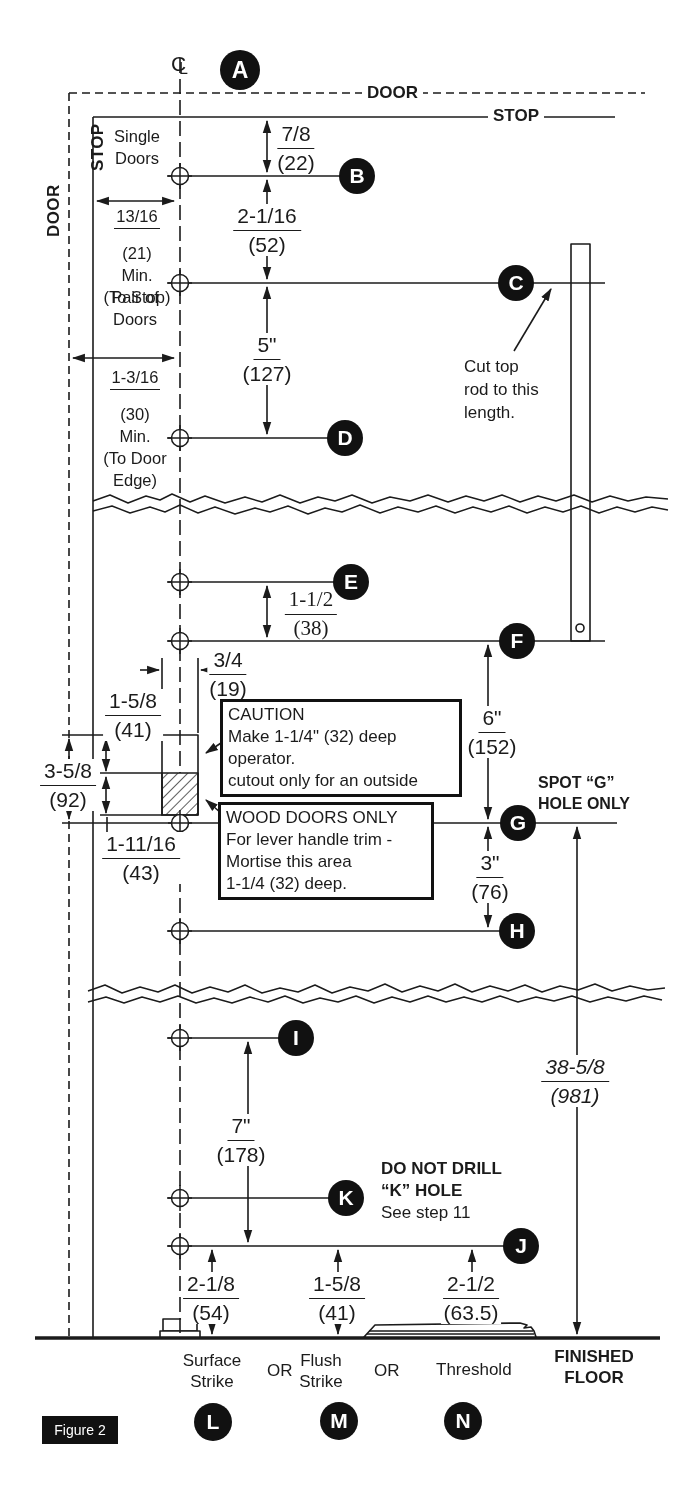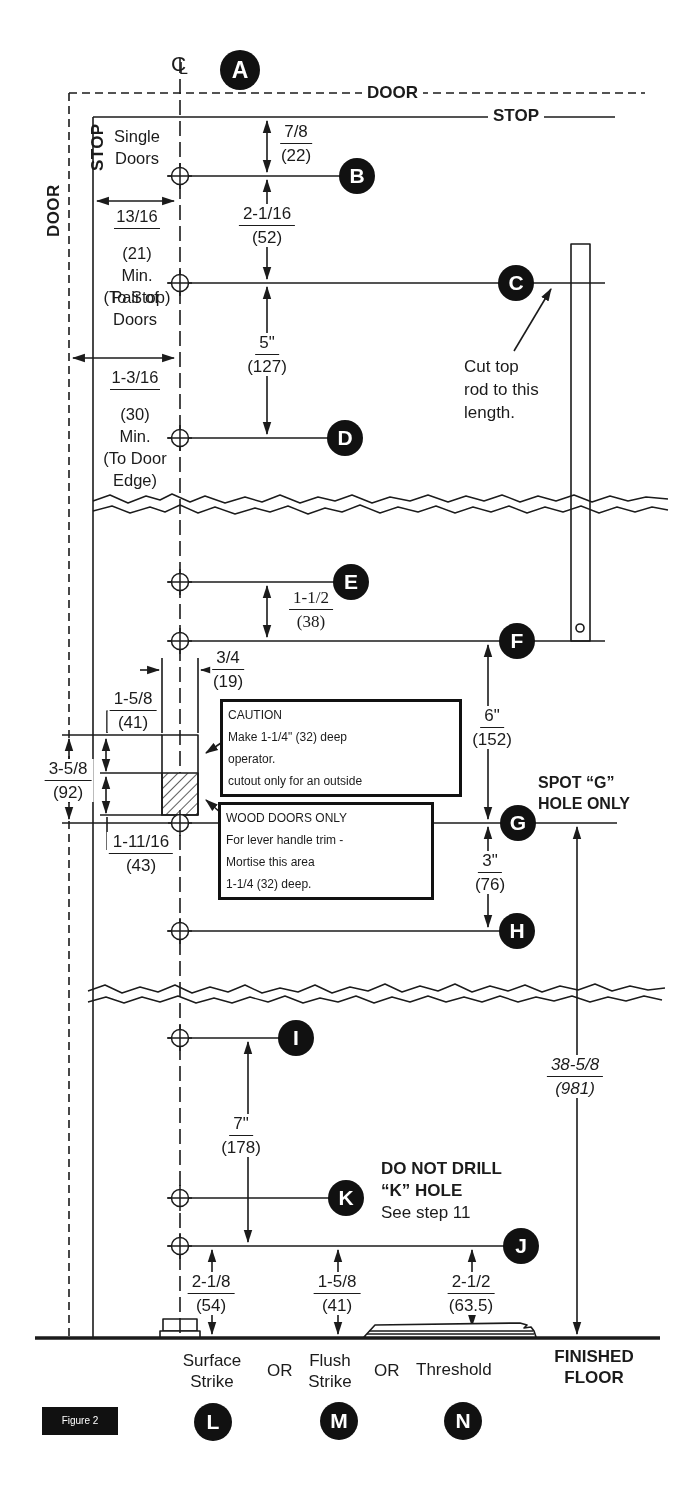--- a/index.html
+++ b/index.html
@@ -8,32 +8,32 @@
   .art{position:absolute;left:0;top:0;z-index:1;}
   .lbl{position:absolute;z-index:2;font-size:17px;line-height:1.2;white-space:nowrap;color:#1b1b1b;}
   .bold{font-weight:bold;}
   .bg{background:#fff;padding:0 5px;}
   .vtext{position:absolute;z-index:2;font-weight:bold;font-size:17px;letter-spacing:.4px;
          transform:rotate(-90deg);transform-origin:0 0;white-space:nowrap;}
   .block{position:absolute;z-index:2;text-align:center;font-size:16.5px;line-height:22px;white-space:nowrap;}
   .block .frac{display:inline-block;border-bottom:1.6px solid #1b1b1b;padding:0 2px 1px;margin-top:36px;}
   .block .sp{height:13px;}
   .dim{position:absolute;z-index:2;transform:translateX(-50%);text-align:center;background:#fff;
-       padding:0 2px;font-size:17px;line-height:1.12;white-space:nowrap;}
+       padding:0 2px;font-size:21px;line-height:1.12;white-space:nowrap;}
   .dim .num{display:inline-block;border-bottom:1.7px solid #1b1b1b;padding:0 4px 2px;}
   .dim .den{display:block;padding-top:2px;}
   .note-box{position:absolute;z-index:2;border:3px solid #111;background:#fff;
-            padding:2px 5px;font-size:12px;line-height:22px;white-space:nowrap;}
+            padding:2px 5px;font-size:17px;line-height:22px;white-space:nowrap;}
   .badge{position:absolute;z-index:3;background:#111;color:#fff;border-radius:50%;
          display:flex;align-items:center;justify-content:center;font-weight:bold;}
   .b36{width:36px;height:36px;font-size:21px;}
   .b40{width:40px;height:40px;font-size:23px;}
   .center2{transform:translateX(-50%);text-align:center;}
-  .fig-tag{position:absolute;z-index:3;background:#111;color:#fff;font-size:10px;
-           width:76px;height:28px;line-height:28px;text-align:center;}
+  .fig-tag{position:absolute;z-index:3;background:#111;color:#fff;font-size:14px;
+           width:76px;height:28px;line-height:28px;text-align:center;margin-top:9px;}
   .cl-sym{position:absolute;z-index:2;font-size:21px;}
   .cl-sym .cl-l{position:absolute;left:8px;top:8px;font-size:16px;}
 </style>
 </head>
 <body>
 
 <div class="canvas">
 
   <svg class="art" width="694" height="1491" viewBox="0 0 694 1491">
     <defs>
@@ -261,26 +261,26 @@
     <div class="bold">DO NOT DRILL</div>
     <div class="bold">“K” HOLE</div>
     <div>See step 11</div>
   </div>
 
   <div class="lbl center2" style="left:212px;top:1350px;line-height:21px;">
     <div>Surface</div>
       <div>Strike</div>
   </div>
   <div class="lbl" style="left:267px;top:1361px;">OR</div>
-  <div class="lbl center2" style="left:330px;top:1350px;line-height:21px;text-align:center;">
+  <div class="lbl center2" style="left:321px;top:1350px;line-height:21px;text-align:center;">
     <div>Flush</div>
       <div>Strike</div>
   </div>
   <div class="lbl" style="left:374px;top:1361px;">OR</div>
-  <div class="lbl" style="left:416px;top:1360px;">Threshold</div>
+  <div class="lbl" style="left:436px;top:1360px;">Threshold</div>
   <div class="lbl bold center2" style="left:594px;top:1346px;line-height:21px;">
     <div>FINISHED</div>
       <div>FLOOR</div>
   </div>
 
   <div class="badge b40" style="left:220px;top:50px;">A</div>
   <div class="badge b36" style="left:339px;top:158px;">B</div>
   <div class="badge b36" style="left:498px;top:265px;">C</div>
   <div class="badge b36" style="left:327px;top:420px;">D</div>
   <div class="badge b36" style="left:333px;top:564px;">E</div>

